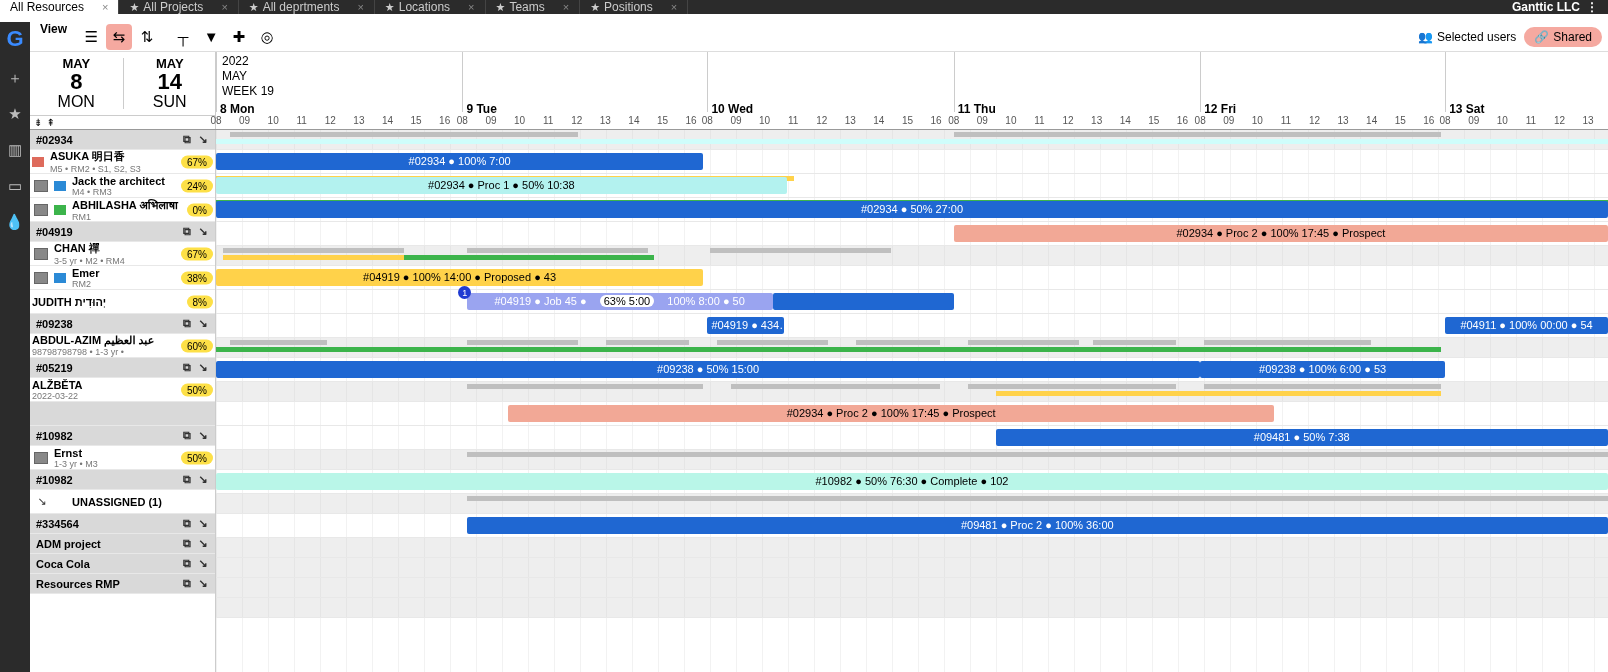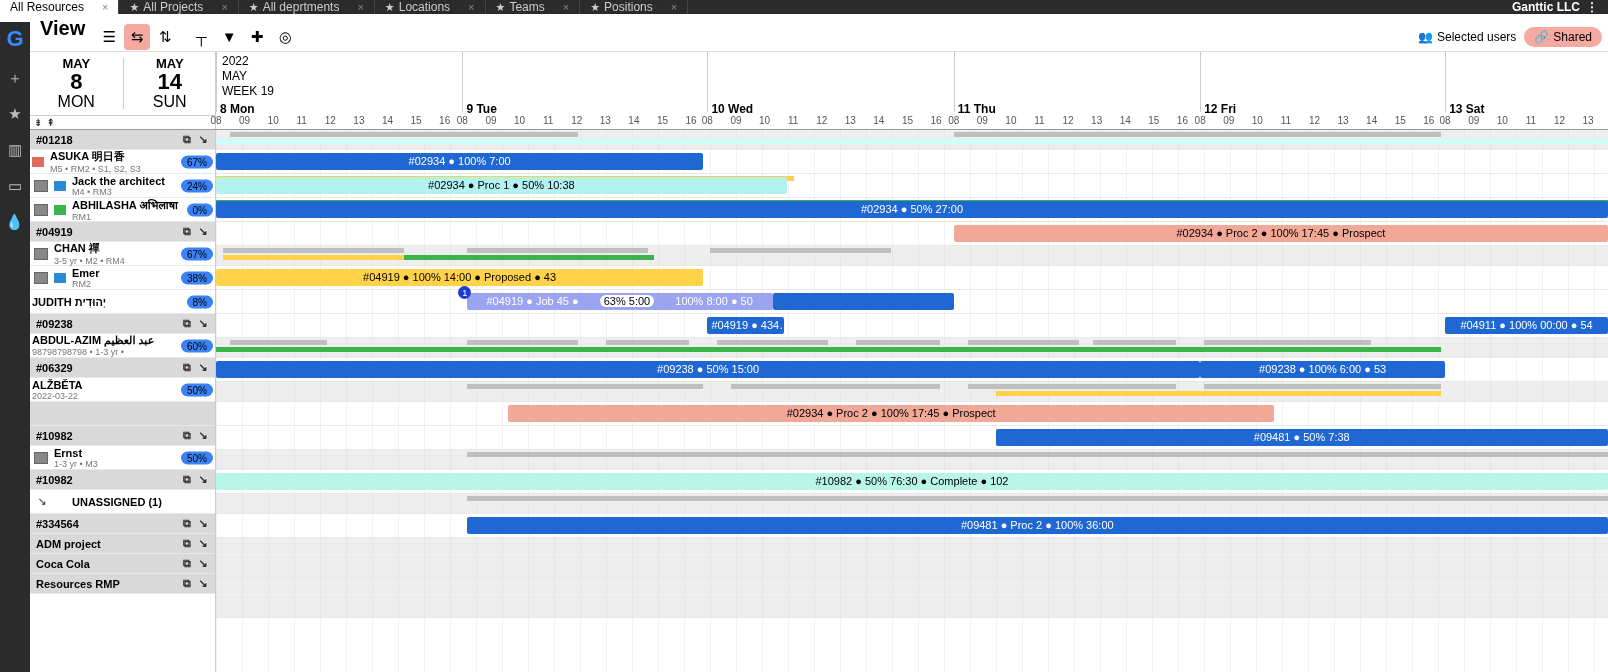--- a/index.html
+++ b/index.html
@@ -18,21 +18,21 @@
 
 .leftrail { position: absolute; top: 22px; left: 0; width: 30px; bottom: 0; background: #2b2b2b; color: #bbb; display: flex; flex-direction: column; align-items: center; padding-top: 4px; }
 .leftrail .logo { width: 26px; height: 26px; color: #3a8bff; font-weight: bold; font-size: 22px; display: flex; align-items: center; justify-content: center; margin-bottom: 8px; }
 .leftrail .r-icon { width: 24px; height: 24px; display: flex; align-items: center; justify-content: center; margin: 6px 0; cursor: pointer; font-size: 15px; }
 
 
 .main { position: absolute; top: 22px; left: 30px; right: 0; bottom: 0; display: flex; flex-direction: column; }
 
 
 .toolbar { height: 30px; display: flex; align-items: center; border-bottom: 1px solid #ddd; padding: 0 6px; background: #fff; }
-.toolbar .view-label { font-size: 20px; font-weight: bold; margin: 0 10px 16px 4px; }
+.toolbar .view-label { font-size: 12px; font-weight: bold; margin: 0 10px 16px 4px; }
 .toolbar .tbtn { width: 26px; height: 26px; display: flex; align-items: center; justify-content: center; margin: 0 1px; cursor: pointer; border-radius: 4px; font-size: 15px; }
 .toolbar .tbtn.active { background: #f5a9a0; }
 .toolbar .sep { width: 8px; }
 .toolbar .space { flex: 1; }
 .toolbar .selusers { display: flex; align-items: center; font-size: 12px; margin-right: 8px; cursor: pointer; }
 .toolbar .selusers .ico { margin-right: 4px; }
 .toolbar .shared { background: #f5a9a0; color: #000; border-radius: 12px; padding: 3px 10px; font-size: 12px; display: flex; align-items: center; cursor: pointer; }
 .toolbar .shared .ico { margin-right: 4px; }
 
 
@@ -62,21 +62,21 @@
 .timeline-body { flex: 1; position: relative; overflow: hidden; background: repeating-linear-gradient(to right, #f2f2f2 0, #f2f2f2 1px, transparent 1px, transparent 26px); }
 
 
 .prow { height: 20px; border-bottom: 1px solid #e8e8e8; display: flex; align-items: center; position: relative; font-size: 11px; }
 .prow.group { background: #d9d9d9; font-weight: bold; }
 .prow.res { background: #fff; height: 24px; }
 .prow .name { flex: 1; padding-left: 6px; overflow: hidden; white-space: nowrap; text-overflow: ellipsis; }
 .prow .sub { font-size: 9px; color: #777; font-weight: normal; display:block; }
 .prow .icons { display: flex; align-items: center; margin-right: 4px; }
 .prow .ibtn { width: 16px; height: 16px; display:flex; align-items:center; justify-content:center; cursor:pointer; font-size:11px; color:#333; }
-.prow .pct { position: absolute; right: 2px; top: 50%; transform: translateY(-50%); background: #3b82f6; border-radius: 10px; font-size: 10px; padding: 1px 6px; color:#000;text-align:right;}
+.prow .pct { position: absolute; right: 2px; top: 50%; transform: translateY(-50%); background: #fde047; border-radius: 10px; font-size: 10px; padding: 1px 6px; color:#000;text-align:right;}
 .prow .colorchip { width: 12px; height: 10px; margin-right: 4px; margin-left:2px; flex:none; }
 .prow .res-ico { width:14px; height:12px; margin-left:4px; margin-right:4px; background:#888; flex:none; border:1px solid #666;}
 .prow .namewrap { flex:1; overflow:hidden; padding-left:2px;}
 .prow .namewrap .nm { font-weight:bold; font-size:11px; white-space:nowrap; overflow:hidden; text-overflow:ellipsis;}
 .prow.unassigned .name { padding-left: 22px; }
 
 
 .trow { height: 20px; border-bottom: 1px solid #e8e8e8; position: relative; text-align: center; }
 .trow.res { height: 24px; }
 .trow.group { background: rgba(200,200,200,0.3); }
@@ -93,21 +93,21 @@
 .c-green { background: #3cb44b; }
 .c-lav { background: #9aa4f0; }
 .c-mint { background: #b9f6e8; color:#000;}
 
 
 .thin { height: 5px !important; top: 2px !important; border-radius: 0; }
 .thin2 { height: 5px !important; top: 9px !important; border-radius: 0; }
 
 
 .badge { position:absolute; width:13px; height:13px; border-radius:50%; background:#1f3bd2; color:#fff; font-size:9px; display:flex; align-items:center; justify-content:center; top:-4px;}
-.pill-white { background:#fff; color:#000; border-radius:8px; padding:0 4px; margin:0 18px;}
+.pill-white { background:#fff; color:#000; border-radius:8px; padding:0 4px; margin:0 10px;}
 </style>
 </head>
 <body>
 
 <div class="tabbar">
   <div class="tab active">
     <span>All Resources</span>
     <span class="close">×</span>
   </div>
   <div class="tab">
@@ -266,21 +266,21 @@
           <span class="hour" style="left: 94.4605%;">11</span>
           <span class="hour" style="left: 96.514%;">12</span>
           <span class="hour" style="left: 98.5674%;">13</span>
         </div>
     </div>
   </div>
 
   <div class="bodyrow">
     <div class="leftcol-body" id="leftrows">
         <div class="prow group">
-          <span class="name">#01218</span>
+          <span class="name">#02934</span>
           <span class="icons">
             <span class="ibtn">⧉</span>
             <span class="ibtn">↘</span>
           </span>
         </div>
         <div class="prow res">
           <span class="colorchip" style="background:#de6b5c"></span>
           <span class="namewrap"><span class="nm">ASUKA 明日香</span><span class="sub">M5 • RM2 • S1, S2, S3</span></span>
           <span class="pct">67%</span>
         </div>
@@ -323,21 +323,21 @@
           <span class="icons">
             <span class="ibtn">⧉</span>
             <span class="ibtn">↘</span>
           </span>
         </div>
         <div class="prow res">
           <span class="namewrap"><span class="nm">ABDUL-AZIM عبد العظيم</span><span class="sub">98798798798 • 1-3 yr •</span></span>
           <span class="pct">60%</span>
         </div>
         <div class="prow group">
-          <span class="name">#06329</span>
+          <span class="name">#05219</span>
           <span class="icons">
             <span class="ibtn">⧉</span>
             <span class="ibtn">↘</span>
           </span>
         </div>
         <div class="prow res">
           <span class="namewrap"><span class="nm">ALŽBĚTA</span><span class="sub">2022-03-22</span></span>
           <span class="pct">50%</span>
         </div>
         <div class="prow res" style="background: rgb(217, 217, 217);"></div>

